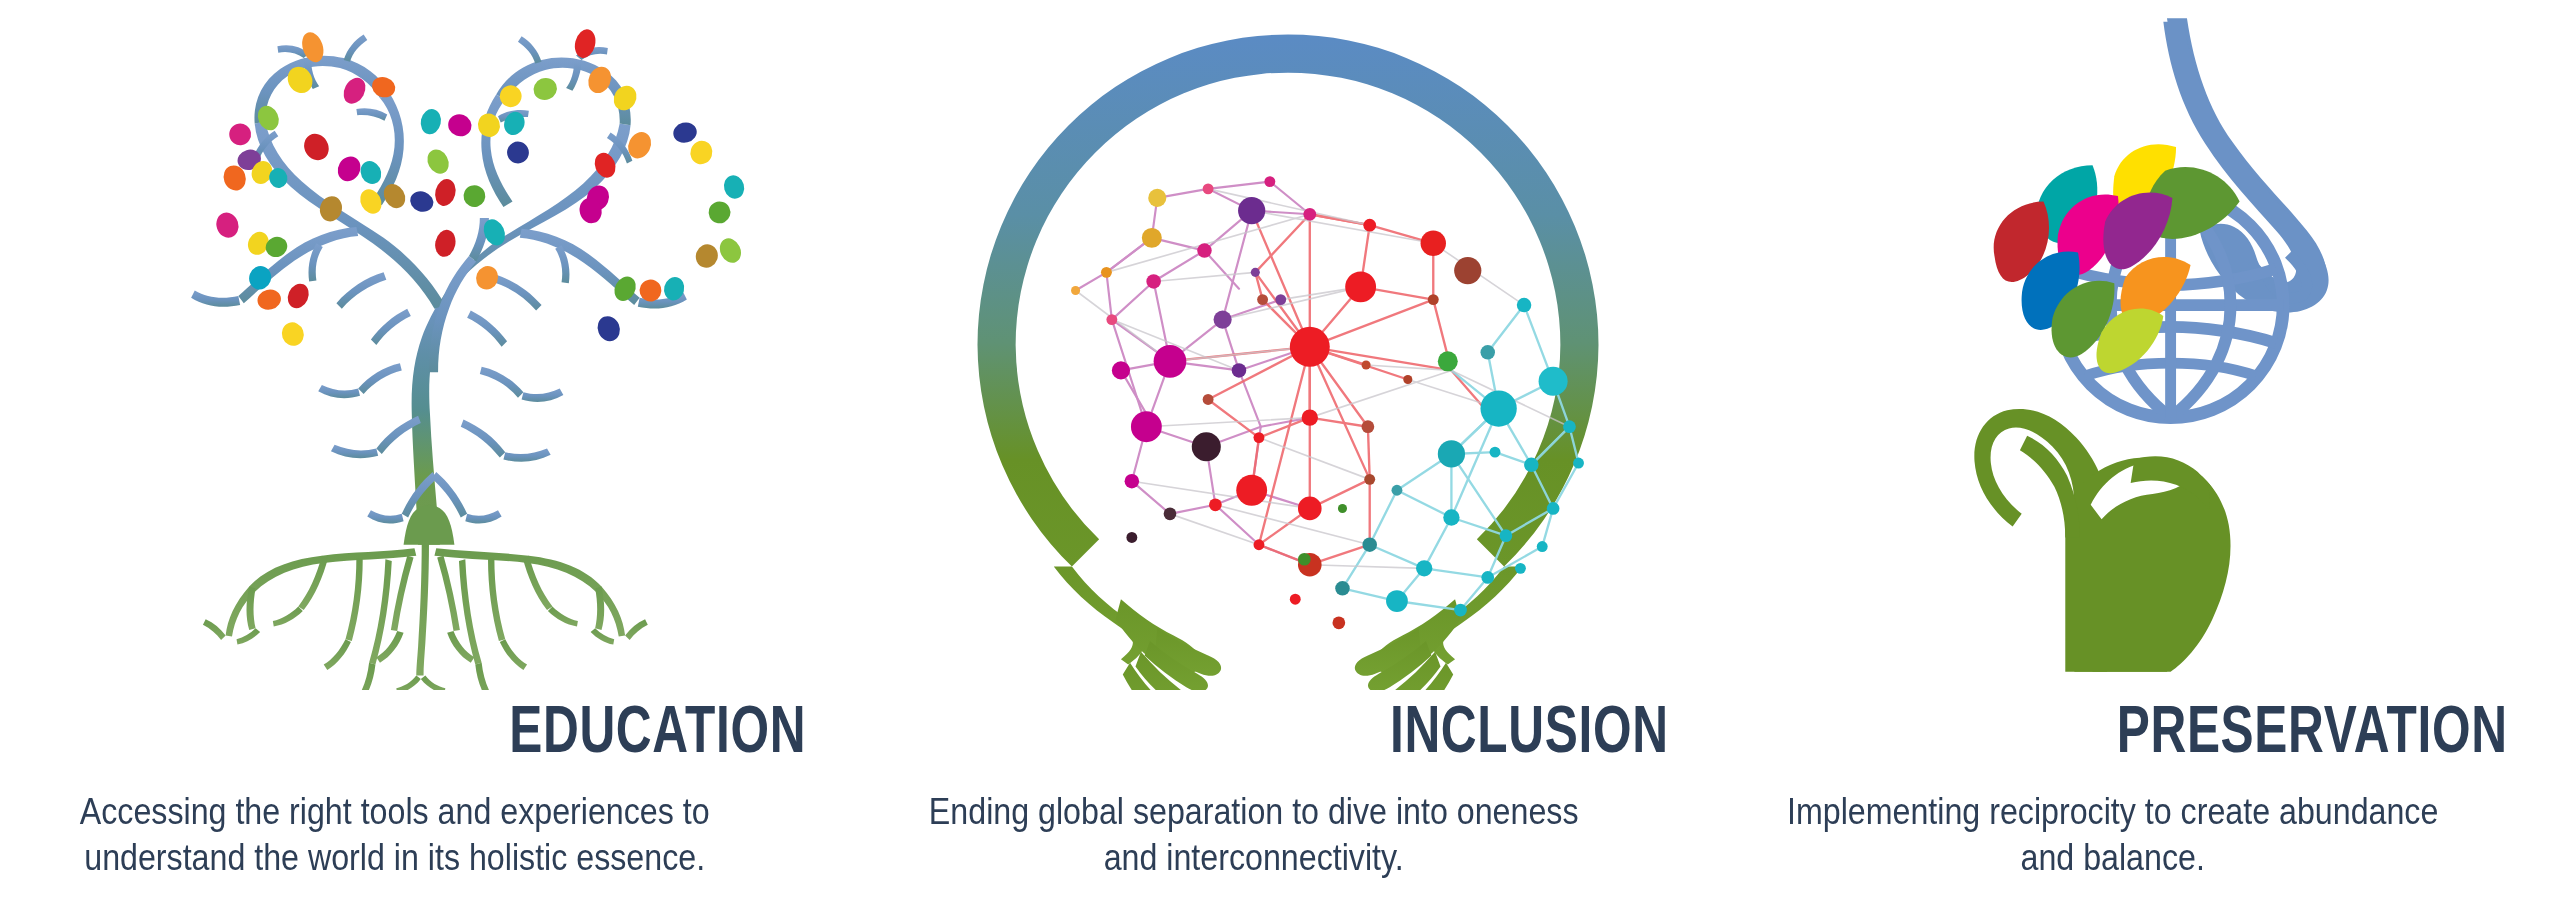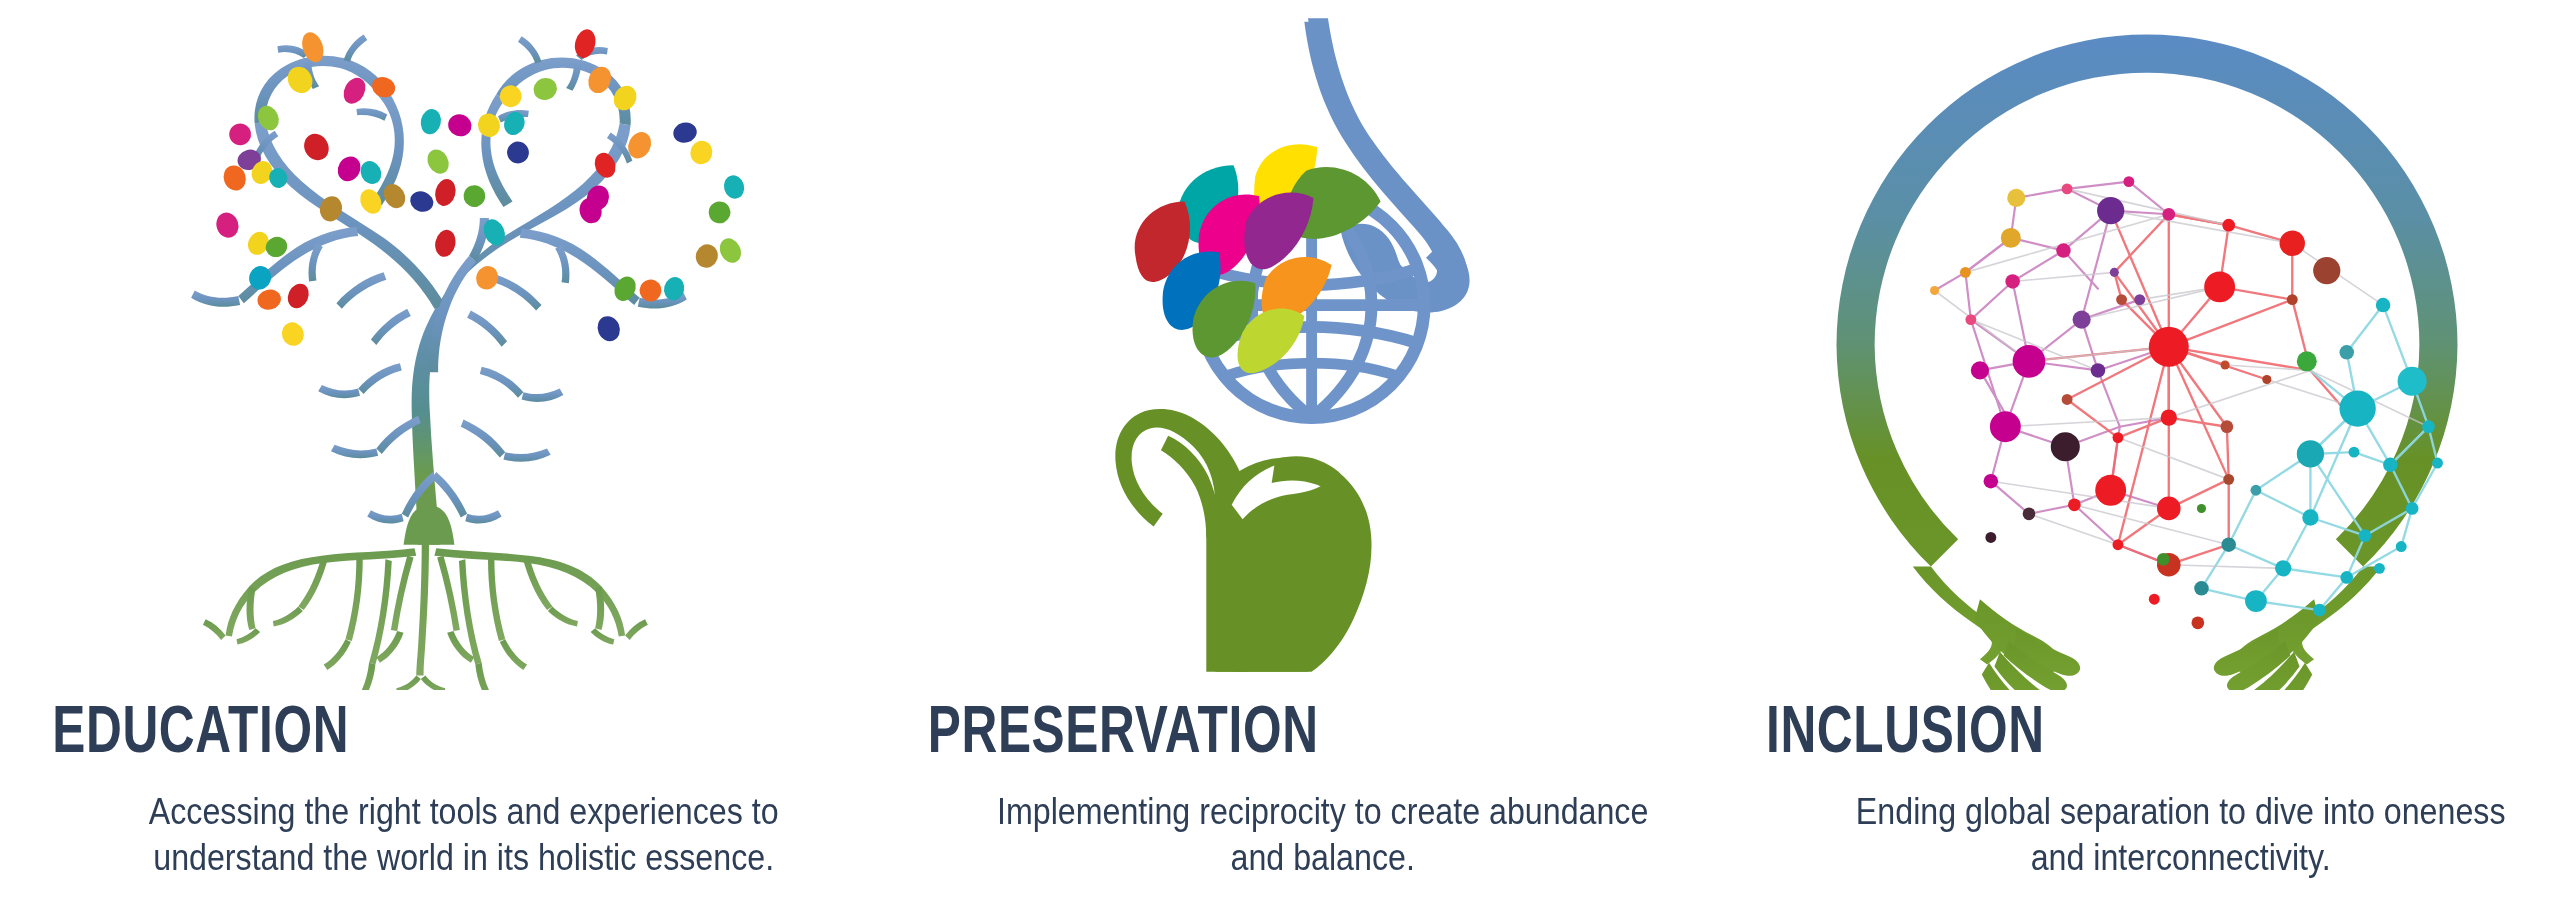--- a/index.html
+++ b/index.html
@@ -12,21 +12,21 @@
   .board {
     width: 2576px; height: 910px;
     display: flex;
     background: #ffffff;
   }
   .col {
     flex: 1 1 0;
     height: 100%;
     display: flex;
     flex-direction: column;
-    align-items: flex-start;
+    align-items: flex-end;
     position: relative;
   }
   .art {
     width: 100%;
     height: 690px;
     position: relative;
     display: flex;
     align-items: flex-start;
     justify-content: center;
   }
@@ -306,131 +306,20 @@
           <path d="M345 695 C340 708 332 718 322 724 L326 730
                    C338 723 347 711 352 697 Z"></path>
           <path d="M407 695 C412 708 420 718 430 724 L426 730
                    C414 723 405 711 400 697 Z"></path>
         </g>
       </svg>
     </div>
     <div class="card-title">EDUCATION</div>
     <div class="card-desc">Accessing the right tools and experiences to
 understand the world in its holistic essence.</div>
-  </div>
-
-  <div class="col">
-    <div class="art">
-      <svg width="690" height="690" viewBox="0 0 760 760" aria-hidden="true">
-
-        <g fill="#6b92c6">
-          <path d="M322 20 L424 20
-                   C432 74 448 120 474 156 C502 196 534 226 556 254
-                   C574 276 582 298 576 316 C570 334 552 344 530 342
-                   C508 340 488 328 474 310 L486 296
-                   C498 312 514 322 532 323 C548 324 560 318 563 308
-                   C567 296 560 280 544 262 C520 234 488 204 458 164
-                   C428 122 410 74 402 20 Z"></path>
-
-          <path d="M420 24 C430 82 452 132 482 172 C510 210 540 238 560 264
-                   C576 284 584 304 578 320 C572 336 552 346 528 344
-                   C506 342 484 330 468 312 C452 294 442 274 438 254
-                   C450 246 464 244 476 250 C488 256 496 268 500 282
-                   C504 296 512 306 522 310 C532 314 542 310 544 300
-                   C546 288 538 272 522 254 C498 226 468 196 444 158
-                   C418 118 404 72 398 24 Z"></path>
-
-          <path d="M540 276 C554 288 562 302 562 314 C562 326 554 334 542 334
-                   C530 334 518 326 510 314 L520 306
-                   C526 316 534 322 542 322 C548 322 551 318 550 312
-                   C549 304 543 294 532 284 Z"></path>
-
-          <path d="M498 286 C510 298 520 308 532 314 L528 322
-                   C514 316 502 304 490 292 Z"></path>
-        </g>
-
-        <g>
-          <circle cx="406" cy="336" r="124" fill="none" stroke="#6f94c9" stroke-width="14"></circle>
-
-          <path d="M290 296 C326 308 372 314 406 314 C440 314 486 308 522 296" fill="none" stroke="#6f94c9" stroke-width="13"></path>
-          <path d="M282 336 L530 336" fill="none" stroke="#6f94c9" stroke-width="13"></path>
-          <path d="M290 378 C326 366 372 360 406 360 C440 360 486 366 522 378" fill="none" stroke="#6f94c9" stroke-width="13"></path>
-          <path d="M312 414 C342 404 376 400 406 400 C436 400 470 404 500 414" fill="none" stroke="#6f94c9" stroke-width="12"></path>
-
-          <path d="M406 212 C360 248 340 292 340 336 C340 380 360 424 406 460" fill="none" stroke="#6f94c9" stroke-width="13"></path>
-          <path d="M406 212 C452 248 472 292 472 336 C472 380 452 424 406 460" fill="none" stroke="#6f94c9" stroke-width="13"></path>
-          <path d="M406 212 L406 460" fill="none" stroke="#6f94c9" stroke-width="12"></path>
-        </g>
-
-        <g>
-
-          <path d="M258 240 C258 206 286 182 320 182 C330 206 326 240 306 258
-                   C288 274 268 272 258 240 Z" fill="#00a6a6"></path>
-
-          <path d="M344 194 C352 166 382 152 412 162 C412 190 398 222 374 238
-                   C354 250 338 240 344 194 Z" fill="#ffe000"></path>
-
-          <path d="M400 188 C432 176 468 192 482 222 C462 250 426 268 396 262
-                   C372 256 372 214 400 188 Z" fill="#5d9732"></path>
-
-          <path d="M212 282 C206 250 232 222 266 222 C278 248 272 284 250 302
-                   C230 318 216 312 212 282 Z" fill="#c1272d"></path>
-
-          <path d="M282 258 C288 226 318 208 348 216 C352 246 340 280 316 298
-                   C296 312 278 296 282 258 Z" fill="#ec008c"></path>
-
-          <path d="M334 244 C346 216 380 204 408 218 C406 248 388 280 362 294
-                   C342 304 326 284 334 244 Z" fill="#92278f"></path>
-
-          <path d="M242 326 C244 294 272 272 304 278 C310 306 300 340 278 358
-                   C258 372 240 358 242 326 Z" fill="#0071bc"></path>
-
-          <path d="M356 306 C372 282 404 276 428 292 C422 320 400 348 374 356
-                   C354 362 344 340 356 306 Z" fill="#f7941e"></path>
-
-          <path d="M276 350 C284 320 314 302 344 312 C346 342 332 374 308 390
-                   C288 402 270 384 276 350 Z" fill="#5d9732"></path>
-
-          <path d="M330 366 C344 340 376 332 398 348 C394 376 372 402 346 410
-                   C326 416 318 396 330 366 Z" fill="#bed630"></path>
-        </g>
-
-        <g fill="#679126">
-
-          <path d="M300 740 L300 556 C300 530 292 508 276 492
-                   C258 474 240 468 228 472 C214 476 206 490 208 510
-                   C210 530 222 550 242 566 L232 580
-                   C206 560 192 534 190 508 C188 480 202 458 226 452
-                   C252 446 280 458 302 482 C324 506 336 534 336 562
-                   L336 740 Z"></path>
-
-          <path d="M320 740 C320 692 320 642 320 594
-                   C320 566 330 542 350 526 C372 508 398 504 420 512
-                   C442 520 458 540 464 566 C470 592 466 620 454 646
-                   C440 676 420 708 402 740 Z"></path>
-
-          <path d="M290 740 C290 688 290 636 290 584
-                   C290 556 304 532 328 518 C354 502 386 500 414 510
-                   C444 520 464 546 470 578 C476 612 468 648 452 682
-                   C438 712 420 730 406 740 Z"></path>
-
-          <path d="M248 480 C266 488 282 504 292 524 C302 546 306 570 306 592
-                   L290 592 C290 572 286 552 278 536 C268 518 254 504 240 496 Z"></path>
-
-          <path d="M318 556 C330 532 350 516 374 510 C396 504 418 510 432 524
-                   C420 536 404 542 386 544 C364 546 344 556 330 572 Z" fill="#ffffff"></path>
-
-          <path d="M366 506 C392 498 418 504 436 520 C448 532 452 548 448 562
-                   C440 550 428 540 412 534 C396 528 378 528 362 532 Z"></path>
-        </g>
-      </svg>
-    </div>
-    <div class="card-title">PRESERVATION</div>
-    <div class="card-desc">Implementing reciprocity to create abundance
-and balance.</div>
   </div>
 
   <div class="col">
     <div class="art">
       <svg width="690" height="690" viewBox="0 0 760 760" aria-hidden="true">
         <defs>
           <linearGradient id="arcGrad" x1="0" y1="0" x2="0" y2="1">
             <stop offset="0" stop-color="#5b8bc4"></stop>
             <stop offset="0.34" stop-color="#5a8fa6"></stop>
             <stop offset="0.58" stop-color="#5f9274"></stop>
@@ -712,14 +601,125 @@
           <circle cx="398" cy="616" r="7" fill="#3f8f2a"></circle>
           <circle cx="636" cy="626" r="6" fill="#17b5c4"></circle>
         </g>
       </svg>
     </div>
     <div class="card-title">INCLUSION</div>
     <div class="card-desc">Ending global separation to dive into oneness
 and interconnectivity.</div>
   </div>
 
+  <div class="col">
+    <div class="art">
+      <svg width="690" height="690" viewBox="0 0 760 760" aria-hidden="true">
+
+        <g fill="#6b92c6">
+          <path d="M322 20 L424 20
+                   C432 74 448 120 474 156 C502 196 534 226 556 254
+                   C574 276 582 298 576 316 C570 334 552 344 530 342
+                   C508 340 488 328 474 310 L486 296
+                   C498 312 514 322 532 323 C548 324 560 318 563 308
+                   C567 296 560 280 544 262 C520 234 488 204 458 164
+                   C428 122 410 74 402 20 Z"></path>
+
+          <path d="M420 24 C430 82 452 132 482 172 C510 210 540 238 560 264
+                   C576 284 584 304 578 320 C572 336 552 346 528 344
+                   C506 342 484 330 468 312 C452 294 442 274 438 254
+                   C450 246 464 244 476 250 C488 256 496 268 500 282
+                   C504 296 512 306 522 310 C532 314 542 310 544 300
+                   C546 288 538 272 522 254 C498 226 468 196 444 158
+                   C418 118 404 72 398 24 Z"></path>
+
+          <path d="M540 276 C554 288 562 302 562 314 C562 326 554 334 542 334
+                   C530 334 518 326 510 314 L520 306
+                   C526 316 534 322 542 322 C548 322 551 318 550 312
+                   C549 304 543 294 532 284 Z"></path>
+
+          <path d="M498 286 C510 298 520 308 532 314 L528 322
+                   C514 316 502 304 490 292 Z"></path>
+        </g>
+
+        <g>
+          <circle cx="406" cy="336" r="124" fill="none" stroke="#6f94c9" stroke-width="14"></circle>
+
+          <path d="M290 296 C326 308 372 314 406 314 C440 314 486 308 522 296" fill="none" stroke="#6f94c9" stroke-width="13"></path>
+          <path d="M282 336 L530 336" fill="none" stroke="#6f94c9" stroke-width="13"></path>
+          <path d="M290 378 C326 366 372 360 406 360 C440 360 486 366 522 378" fill="none" stroke="#6f94c9" stroke-width="13"></path>
+          <path d="M312 414 C342 404 376 400 406 400 C436 400 470 404 500 414" fill="none" stroke="#6f94c9" stroke-width="12"></path>
+
+          <path d="M406 212 C360 248 340 292 340 336 C340 380 360 424 406 460" fill="none" stroke="#6f94c9" stroke-width="13"></path>
+          <path d="M406 212 C452 248 472 292 472 336 C472 380 452 424 406 460" fill="none" stroke="#6f94c9" stroke-width="13"></path>
+          <path d="M406 212 L406 460" fill="none" stroke="#6f94c9" stroke-width="12"></path>
+        </g>
+
+        <g>
+
+          <path d="M258 240 C258 206 286 182 320 182 C330 206 326 240 306 258
+                   C288 274 268 272 258 240 Z" fill="#00a6a6"></path>
+
+          <path d="M344 194 C352 166 382 152 412 162 C412 190 398 222 374 238
+                   C354 250 338 240 344 194 Z" fill="#ffe000"></path>
+
+          <path d="M400 188 C432 176 468 192 482 222 C462 250 426 268 396 262
+                   C372 256 372 214 400 188 Z" fill="#5d9732"></path>
+
+          <path d="M212 282 C206 250 232 222 266 222 C278 248 272 284 250 302
+                   C230 318 216 312 212 282 Z" fill="#c1272d"></path>
+
+          <path d="M282 258 C288 226 318 208 348 216 C352 246 340 280 316 298
+                   C296 312 278 296 282 258 Z" fill="#ec008c"></path>
+
+          <path d="M334 244 C346 216 380 204 408 218 C406 248 388 280 362 294
+                   C342 304 326 284 334 244 Z" fill="#92278f"></path>
+
+          <path d="M242 326 C244 294 272 272 304 278 C310 306 300 340 278 358
+                   C258 372 240 358 242 326 Z" fill="#0071bc"></path>
+
+          <path d="M356 306 C372 282 404 276 428 292 C422 320 400 348 374 356
+                   C354 362 344 340 356 306 Z" fill="#f7941e"></path>
+
+          <path d="M276 350 C284 320 314 302 344 312 C346 342 332 374 308 390
+                   C288 402 270 384 276 350 Z" fill="#5d9732"></path>
+
+          <path d="M330 366 C344 340 376 332 398 348 C394 376 372 402 346 410
+                   C326 416 318 396 330 366 Z" fill="#bed630"></path>
+        </g>
+
+        <g fill="#679126">
+
+          <path d="M300 740 L300 556 C300 530 292 508 276 492
+                   C258 474 240 468 228 472 C214 476 206 490 208 510
+                   C210 530 222 550 242 566 L232 580
+                   C206 560 192 534 190 508 C188 480 202 458 226 452
+                   C252 446 280 458 302 482 C324 506 336 534 336 562
+                   L336 740 Z"></path>
+
+          <path d="M320 740 C320 692 320 642 320 594
+                   C320 566 330 542 350 526 C372 508 398 504 420 512
+                   C442 520 458 540 464 566 C470 592 466 620 454 646
+                   C440 676 420 708 402 740 Z"></path>
+
+          <path d="M290 740 C290 688 290 636 290 584
+                   C290 556 304 532 328 518 C354 502 386 500 414 510
+                   C444 520 464 546 470 578 C476 612 468 648 452 682
+                   C438 712 420 730 406 740 Z"></path>
+
+          <path d="M248 480 C266 488 282 504 292 524 C302 546 306 570 306 592
+                   L290 592 C290 572 286 552 278 536 C268 518 254 504 240 496 Z"></path>
+
+          <path d="M318 556 C330 532 350 516 374 510 C396 504 418 510 432 524
+                   C420 536 404 542 386 544 C364 546 344 556 330 572 Z" fill="#ffffff"></path>
+
+          <path d="M366 506 C392 498 418 504 436 520 C448 532 452 548 448 562
+                   C440 550 428 540 412 534 C396 528 378 528 362 532 Z"></path>
+        </g>
+      </svg>
+    </div>
+    <div class="card-title">PRESERVATION</div>
+    <div class="card-desc">Implementing reciprocity to create abundance
+and balance.</div>
+  </div>
+
 </div>
 
 
 </body></html>

